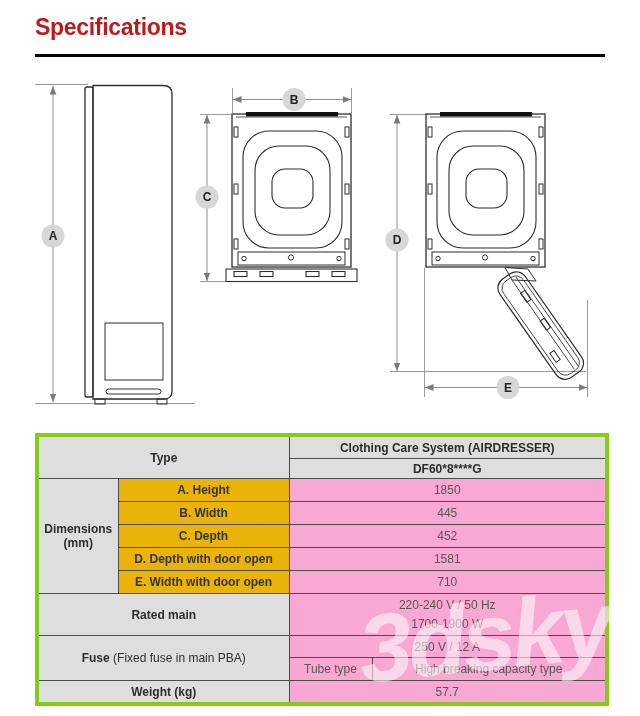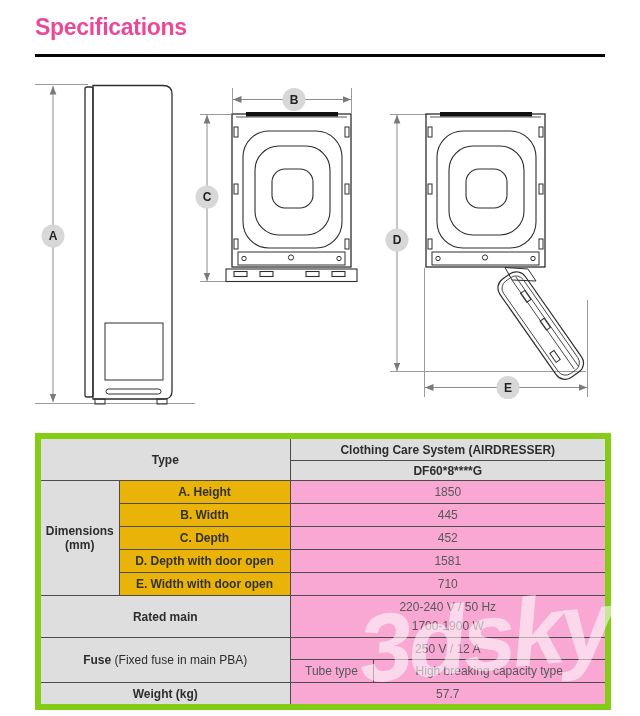--- a/index.html
+++ b/index.html
@@ -2,37 +2,37 @@
 <html><head>
 <meta charset="utf-8">
 <style>
   html,body{margin:0;padding:0;background:#ffffff;}
   .page{
     position:relative;width:640px;height:716px;background:#ffffff;
     font-family:"Liberation Sans",sans-serif;overflow:hidden;
   }
   .page-title{
     position:absolute;left:35px;top:14px;font-size:23px;font-weight:700;
-    color:#ec4899;letter-spacing:-0.3px;
+    color:#b91c1c;letter-spacing:-0.3px;
   }
   .title-rule{
     position:absolute;left:35px;top:54px;width:570px;height:3px;background:#050505;
   }
   .diagram-svg{position:absolute;left:0;top:60px;}
 
   .spec-table-wrap{position:absolute;left:35px;top:433px;}
   table.spec{
     border-collapse:collapse;table-layout:fixed;width:570px;
     font-size:12px;color:#2d2d2d;
   }
   table.spec td{
     border:1px solid #4c4c4c;text-align:center;vertical-align:middle;
     padding:0 4px;overflow:hidden;
   }
-  table.spec{border:6px solid #84cc16;}
+  table.spec{border:4px solid #84cc16;}
   td.hdr{background:#dedede;font-weight:700;color:#2d2d2d;}
   td.sub{background:#eab308;font-weight:700;color:#333333;}
   td.val{background:#f9a8d4;color:#575757;font-weight:400;}
   .note{font-weight:400;}
   .two-line div{line-height:19px;}
 
   .watermark{
     position:absolute;left:358px;top:582px;font-size:96px;font-weight:700;
     font-style:italic;color:rgba(255,255,255,0.55);letter-spacing:-4px;
     transform:rotate(-6deg);pointer-events:none;z-index:5;white-space:nowrap;

